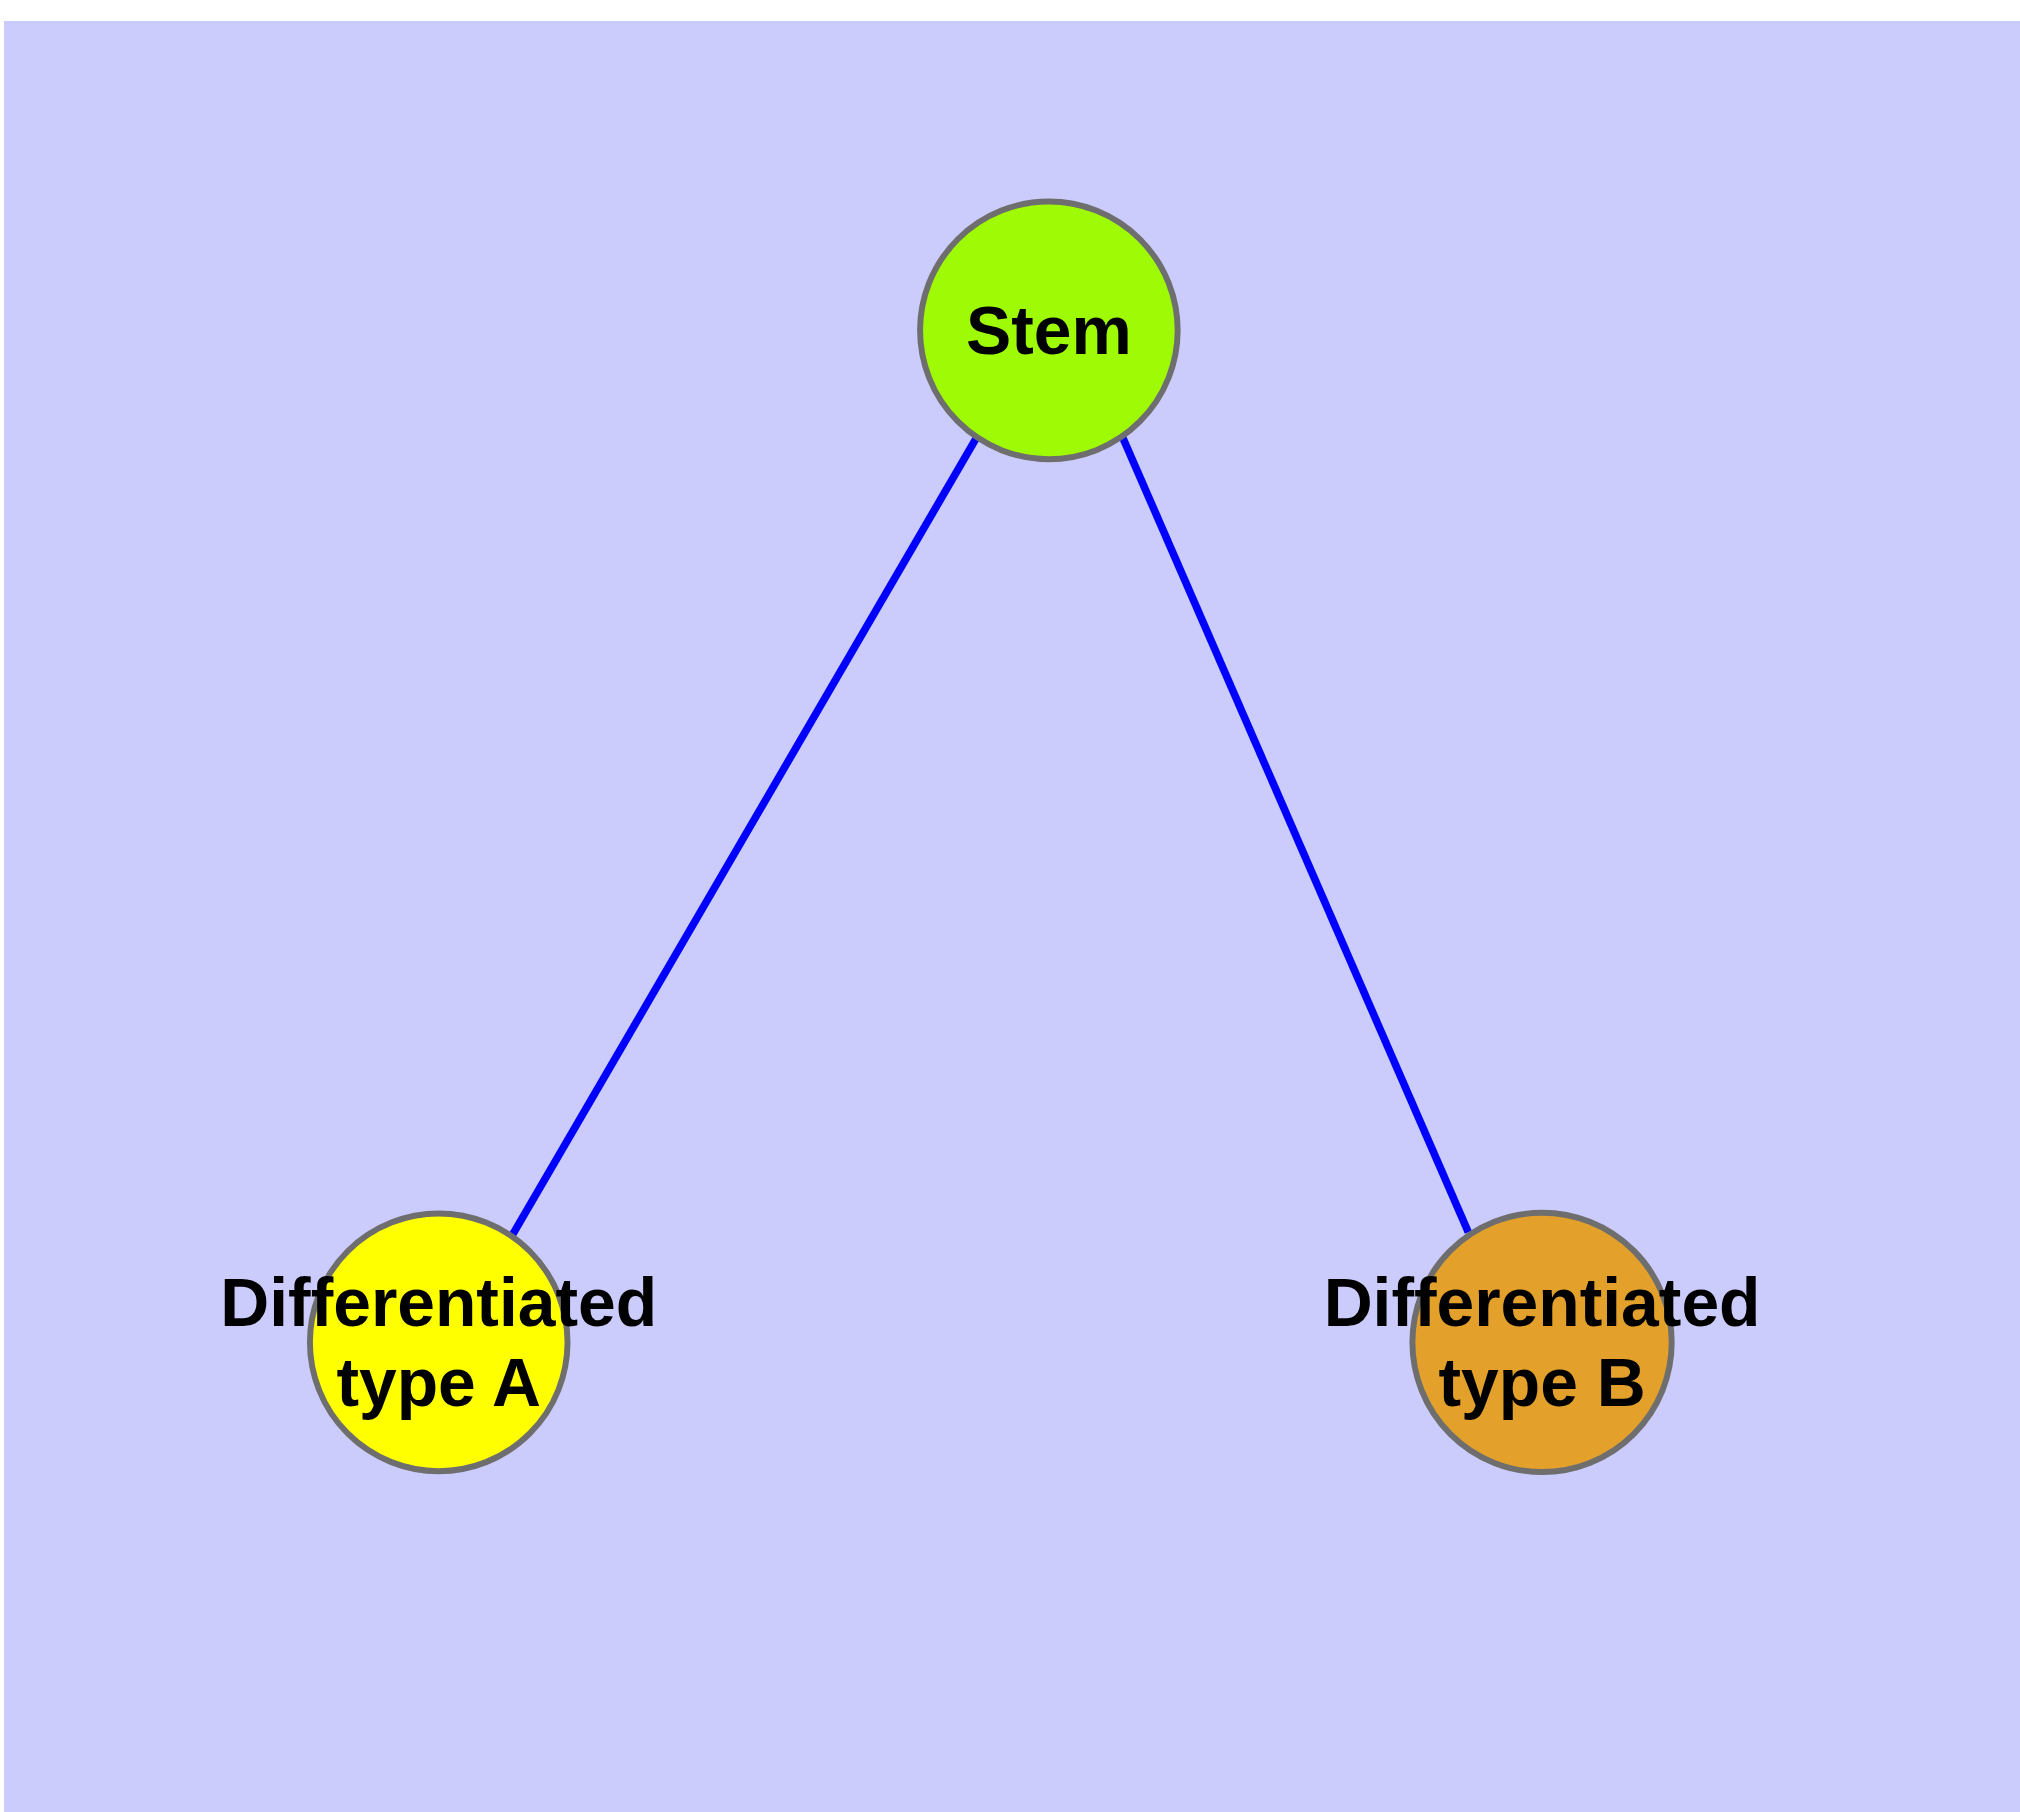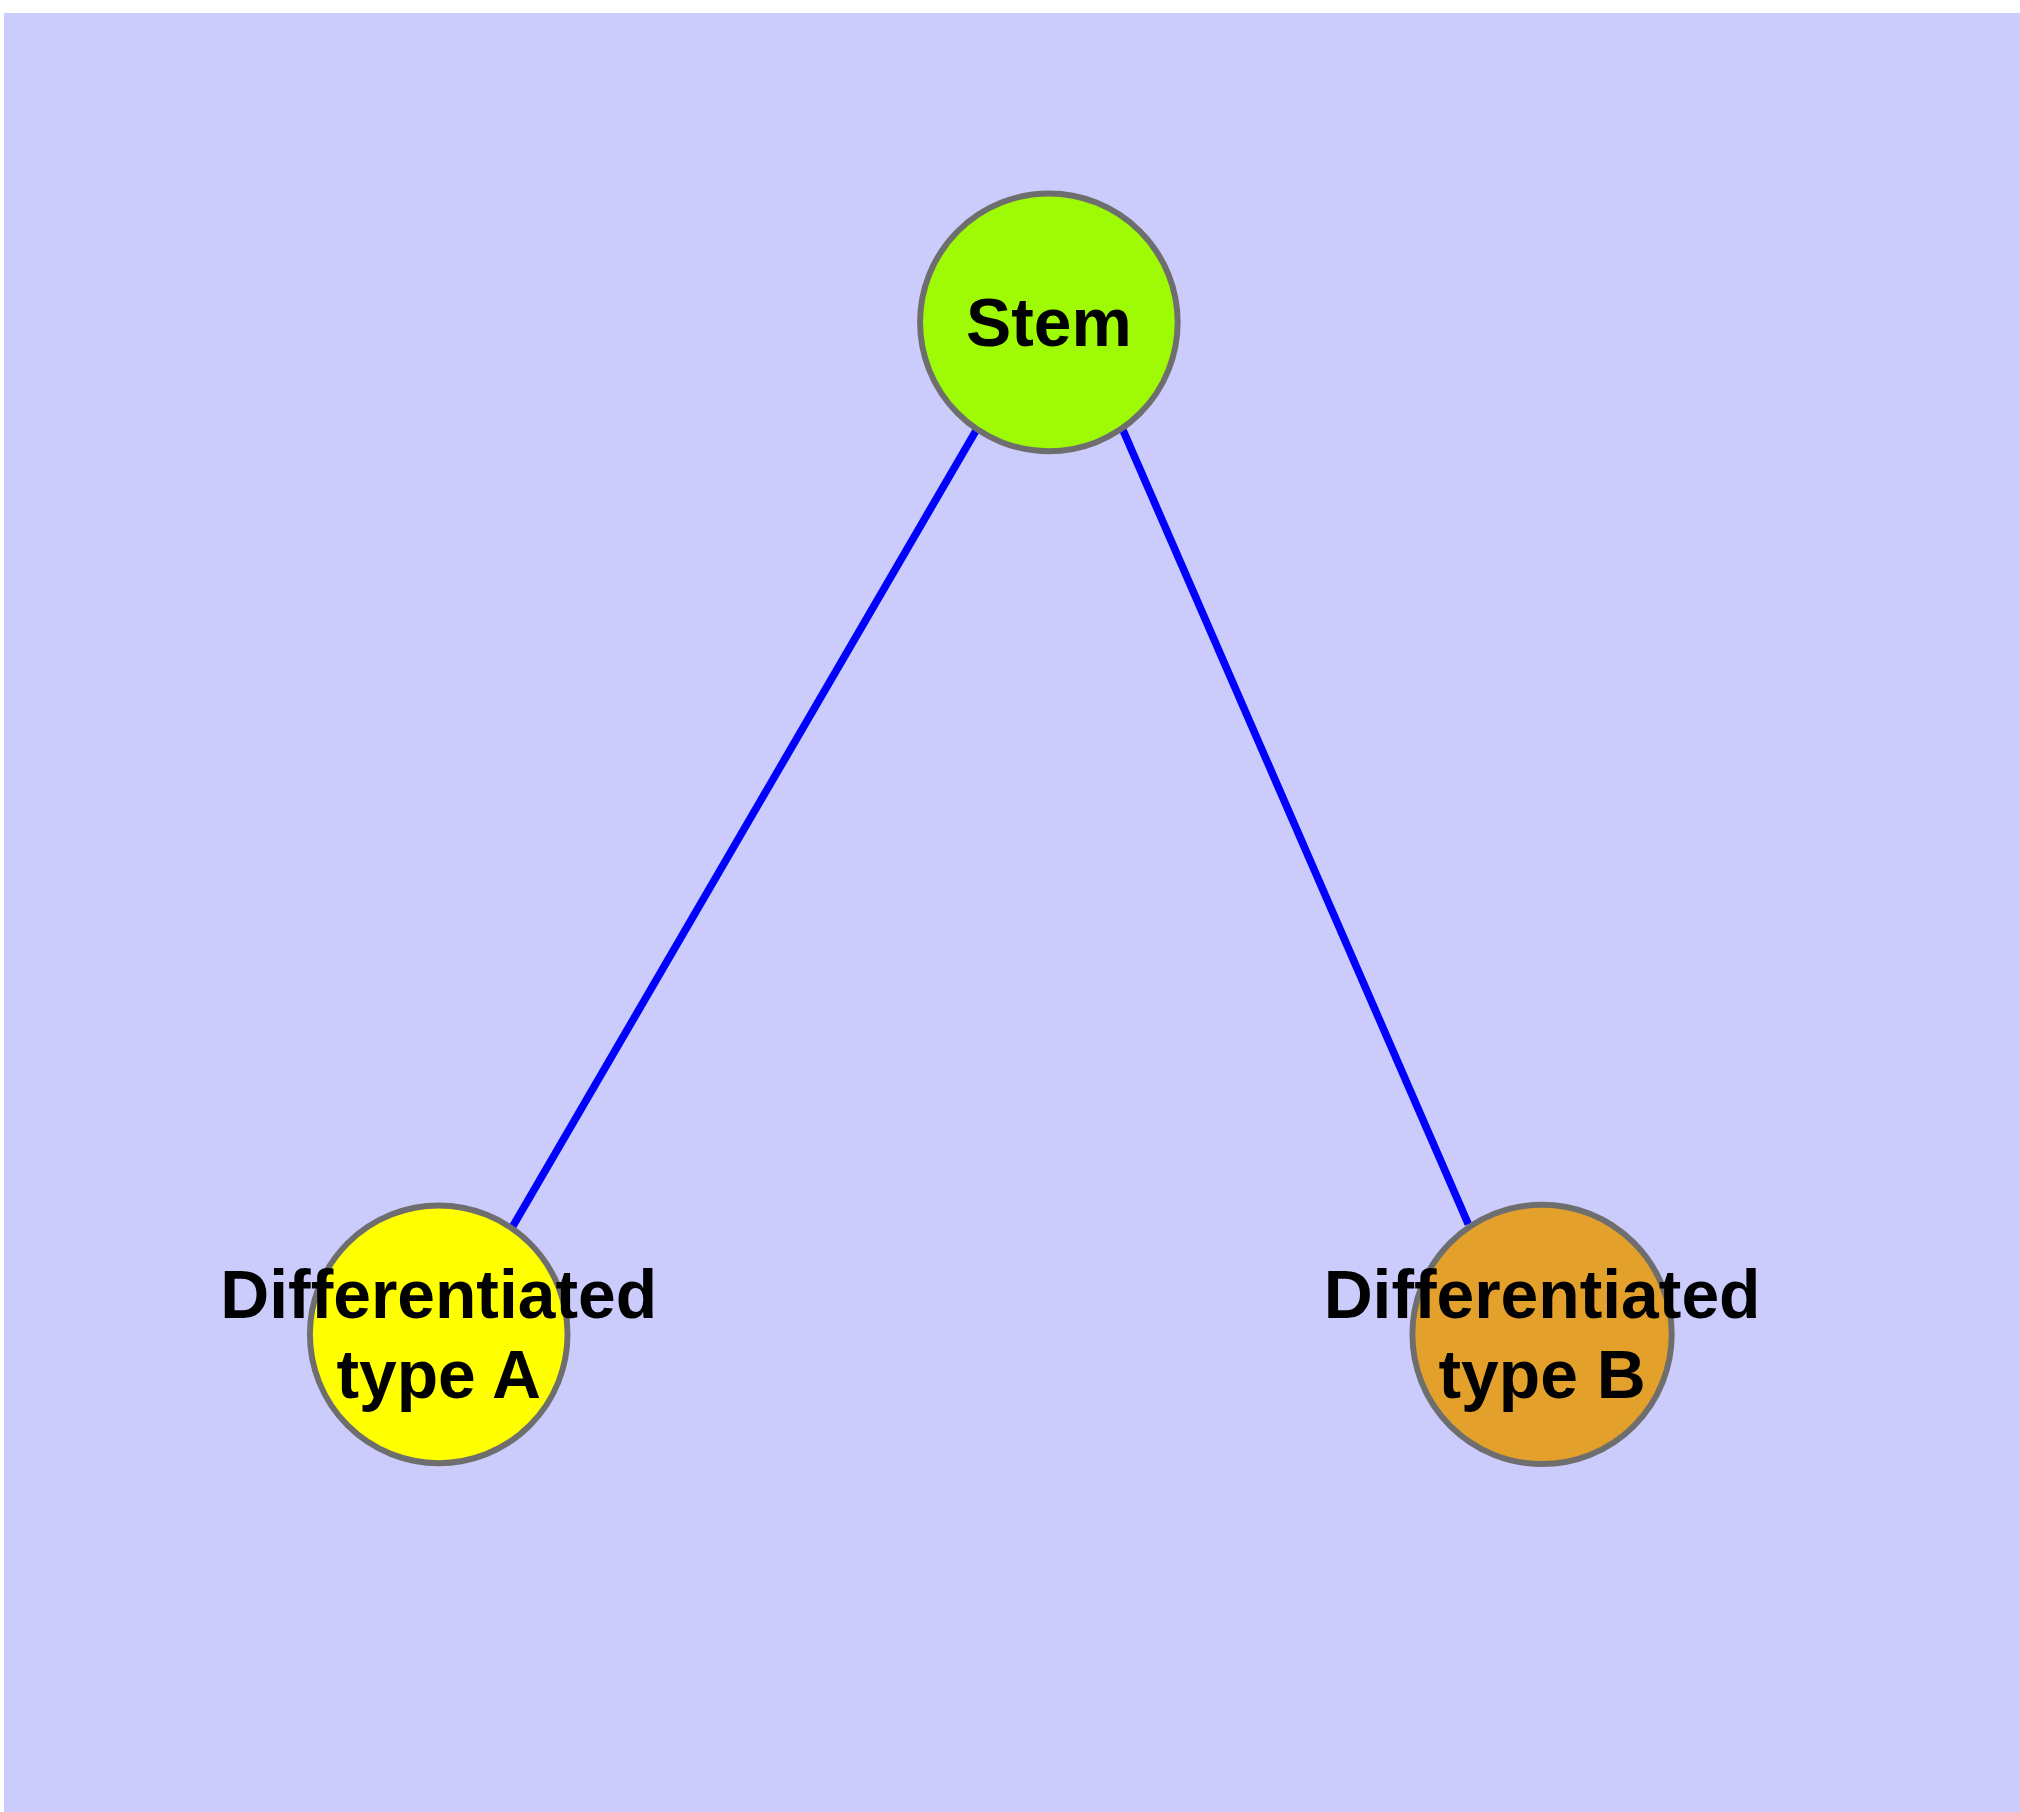--- a/index.html
+++ b/index.html
@@ -10,21 +10,21 @@
   }
   body {
     width: 2021px;
     height: 1812px;
     overflow: hidden;
     font-family: "Liberation Sans", sans-serif;
   }
   #canvas {
     position: absolute;
     left: 0;
-    top: 8px;
+    top: 16px;
     width: 2021px;
     height: 1704px;
     background: #ffffff;
   }
   #plot-area {
     position: absolute;
     left: 4.2px;
     top: 5.1px;
     width: 2016px;
     height: 1807px;

